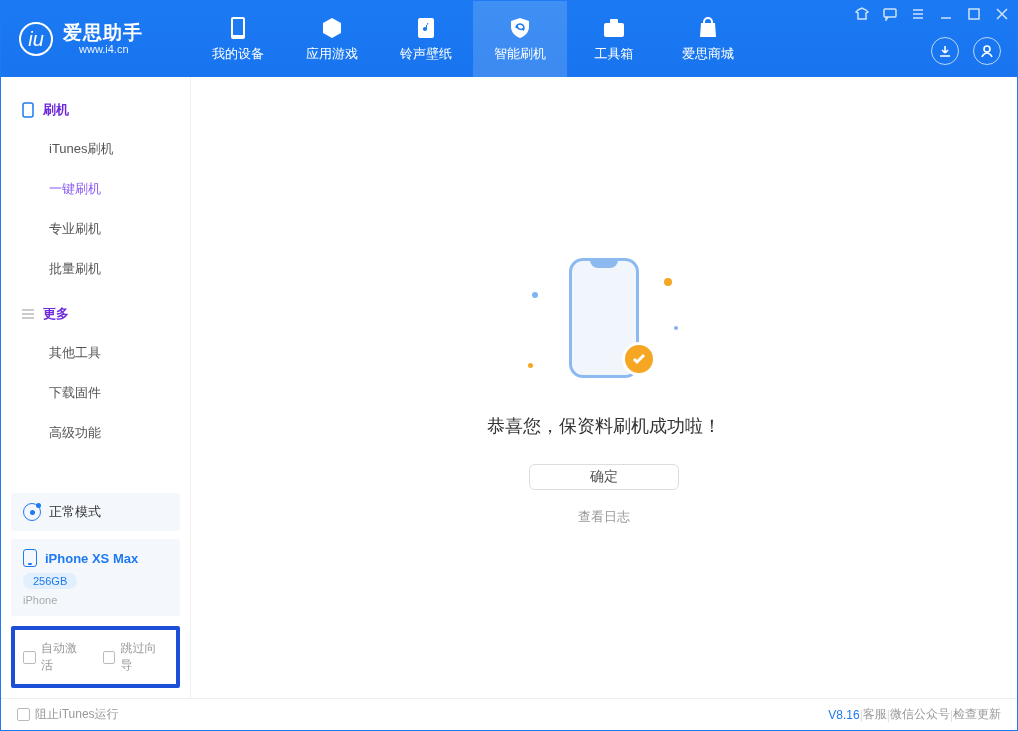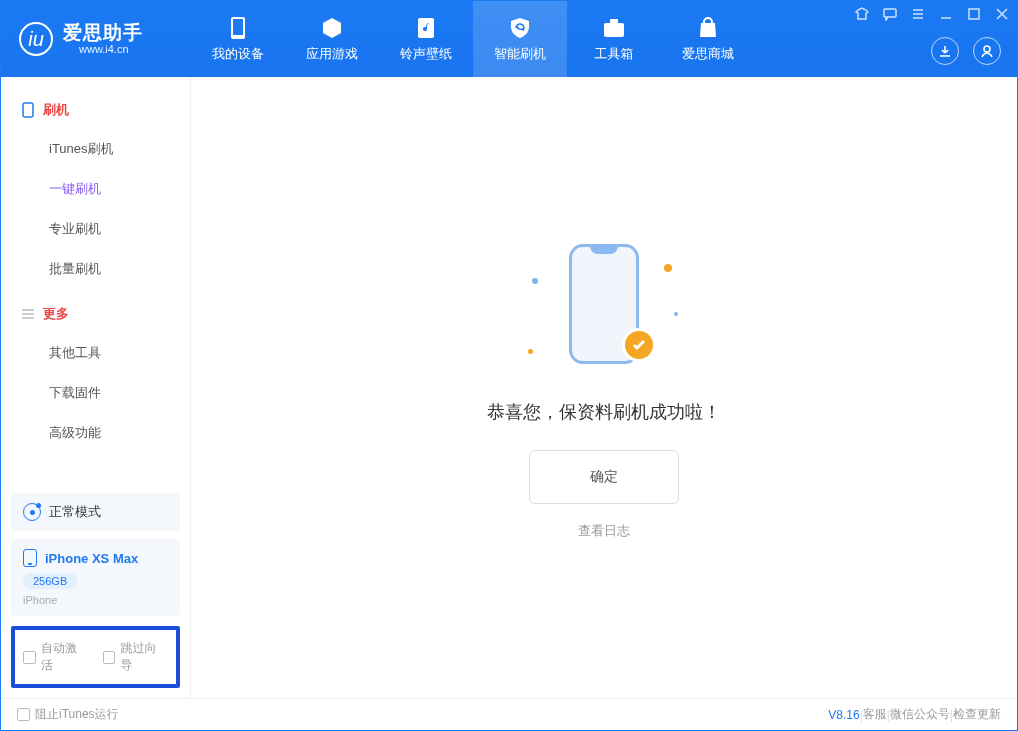--- a/index.html
+++ b/index.html
@@ -25,21 +25,21 @@
   .win-btn svg { fill: none; stroke: #cfe2fb; stroke-width: 1.5; }
   
   .header-right { position: absolute; right: 16px; bottom: 12px; display: flex; gap: 14px; }
   .circle-btn { width: 28px; height: 28px; border: 1.5px solid rgba(255,255,255,.7); border-radius: 50%; display: flex; align-items: center; justify-content: center; cursor: pointer; }
   .circle-btn svg { fill: none; stroke: #fff; stroke-width: 1.6; }
   
   
   .body { flex: 1; display: flex; min-height: 0; }
   .sidebar { width: 190px; border-right: 1px solid #eee; display: flex; flex-direction: column; padding-top: 14px; }
   .side-section { margin-bottom: 6px; }
-  .side-head { display: flex; align-items: center; gap: 8px; padding: 10px 20px; font-size: 13px; color: #ef4444; font-weight: bold; }
+  .side-head { display: flex; align-items: center; gap: 8px; padding: 10px 20px; font-size: 13px; color: #6d28d9; font-weight: bold; }
   .side-head-icon { width: 14px; height: 14px; display: flex; align-items: center; justify-content: center; }
   .side-item { padding: 11px 20px 11px 48px; font-size: 13px; color: #555; cursor: pointer; }
   .side-item.active { color: #8b5cf6; padding-left: 48px; }
   
   .sidebar-bottom { margin-top: auto; padding: 0 10px 10px; }
   .mode-card { background: #f4f8fd; border-radius: 3px; padding: 10px 12px; display: flex; align-items: center; gap: 8px; margin-bottom: 8px; font-size: 13px; }
   .mode-icon { width: 18px; height: 18px; border: 1.5px solid #1e7af0; border-radius: 50%; display: flex; align-items: center; justify-content: center; }
   .mode-icon::before { content: ""; width: 5px; height: 5px; background: #1e7af0; border-radius: 50%; position: relative; }
   .mode-icon { position: relative; }
   .mode-icon::after { content:""; position:absolute; width:5px;height:5px;background:#1e7af0;border-radius:50%; top:-1px; right:-1px;}
@@ -62,21 +62,21 @@
   .phone-shape::before { content:""; position:absolute; top:-3px; left:50%; transform:translateX(-50%); width:28px; height:10px; background:#8db9f1; border-radius: 0 0 8px 8px; }
   .badge-check { position: absolute; right: 38px; bottom: 14px; width: 34px; height: 34px; background: #f5a623; border-radius: 50%; border: 3px solid #fff; display: flex; align-items: center; justify-content: center; }
   .badge-check svg { stroke: #fff; fill: none; stroke-width: 3; }
   .spark { position: absolute; width: 8px; height: 8px; background: #f5a623; border-radius: 50%; }
   .spark.s1 { left: 18px; top: 42px; width:6px;height:6px; background:#7fb4f3;}
   .spark.s2 { right: 22px; top: 28px; }
   .spark.s3 { left: 14px; bottom: 22px; width:5px;height:5px;}
   .spark.s4 { right: 16px; bottom: 60px; width:4px;height:4px; background:#7fb4f3;}
   
   .result-text { font-size: 18px; color: #333; margin-bottom: 26px; }
-  .ok-btn { width: 150px; height: 54px; border: 1px solid #ddd; background: #fff; font-size: 14px; color: #555; cursor: pointer; border-radius: 6px; }
+  .ok-btn { width: 150px; height: 26px; border: 1px solid #ddd; background: #fff; font-size: 14px; color: #555; cursor: pointer; border-radius: 6px; }
   .log-link { margin-top: 18px; font-size: 13px; color: #999; cursor: pointer; }
   
   
   .footer { height: 32px; border-top: 1px solid #eee; display: flex; align-items: center; padding: 0 16px; font-size: 12px; color: #999; }
   .footer-left { display: flex; align-items: center; gap: 6px; }
   .footer-right { margin-left: auto; display: flex; align-items: center; gap: 0; }
   .footer-version { color: #1e7af0; }
   .footer-sep { color: #ddd; }
   .footer-link { cursor: pointer; }
 </style>

